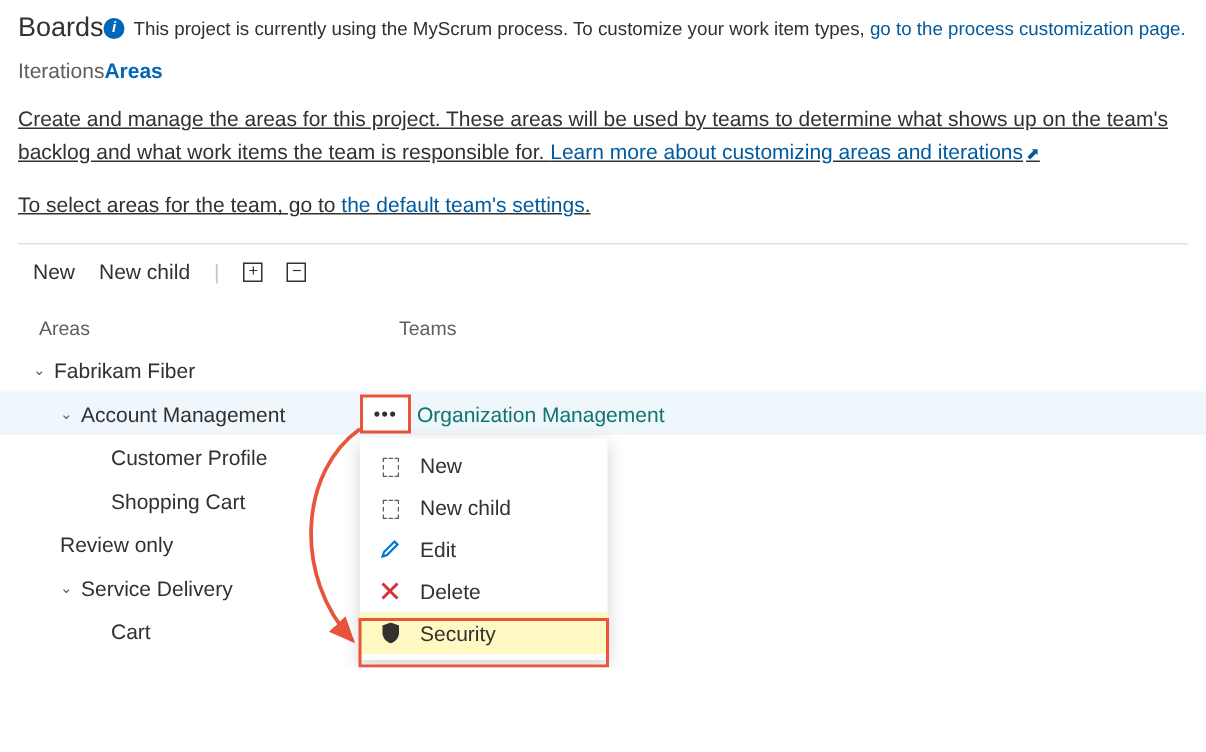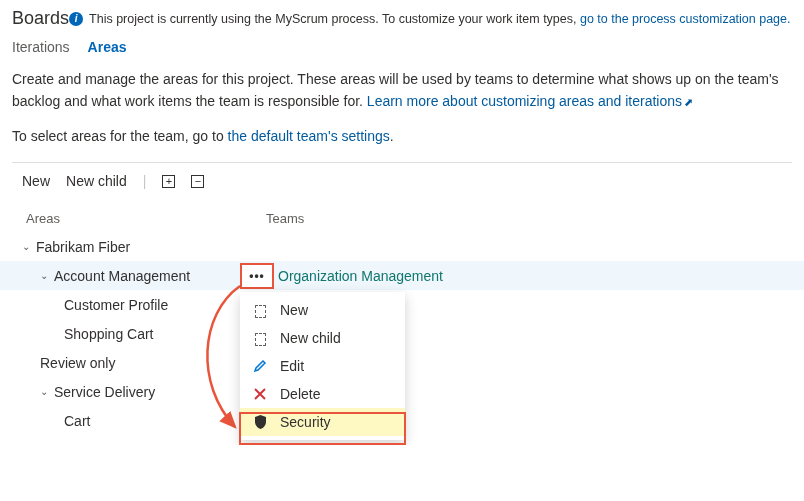--- a/index.html
+++ b/index.html
@@ -37,32 +37,31 @@
     align-items: center;
     justify-content: center;
     font-size: 10px;
     font-weight: bold;
     font-style: italic;
     flex-shrink: 0;
   }
   .link { color: #005a9e; cursor: pointer; }
   .tabs {
     display: flex;
-    gap: 18px;
     padding: 4px 12px 14px 12px;
     font-size: 14px;
   }
   .tab { color: #605e5c; cursor: pointer; }
   .tab.active { color: #0067b8; font-weight: 600; }
   .description {
     padding: 0 12px;
     line-height: 1.55;
     color: #323130;
   }
-  .description p { margin: 0 0 14px 0; }
+  .description p { margin: 0 0 14px 0; text-decoration: underline; }
   .ext-icon { font-size: 11px; margin-left: 2px; }
   hr.sep {
     border: none;
     border-top: 1px solid #e1dfdd;
     margin: 8px 12px 0 12px;
   }
   .toolbar {
     display: flex;
     align-items: center;
     gap: 16px;
@@ -101,21 +100,21 @@
     color: #605e5c;
     font-size: 10px;
     margin-right: 4px;
     cursor: pointer;
   }
   .ind0 { padding-left: 22px; }
   .ind1 { padding-left: 40px; }
   .ind2 { padding-left: 64px; }
   .area-label { width: 218px; flex-shrink: 0; display:flex; align-items:center;}
   .ind1 .area-label { width: 200px; }
-  .ind2 .area-label { width: 176px; }
+  .ind2 .area-label { width: 176px; margin-left: 10px; }
   .teams-cell { flex: 1; color: #0f766e; }
   .row.selected {
     background: #eff6fc;
   }
   .ellipsis-btn {
     width: 34px; height: 26px;
     border: 2px solid #e8553a;
     display: inline-flex;
     align-items: center;
     justify-content: center;

